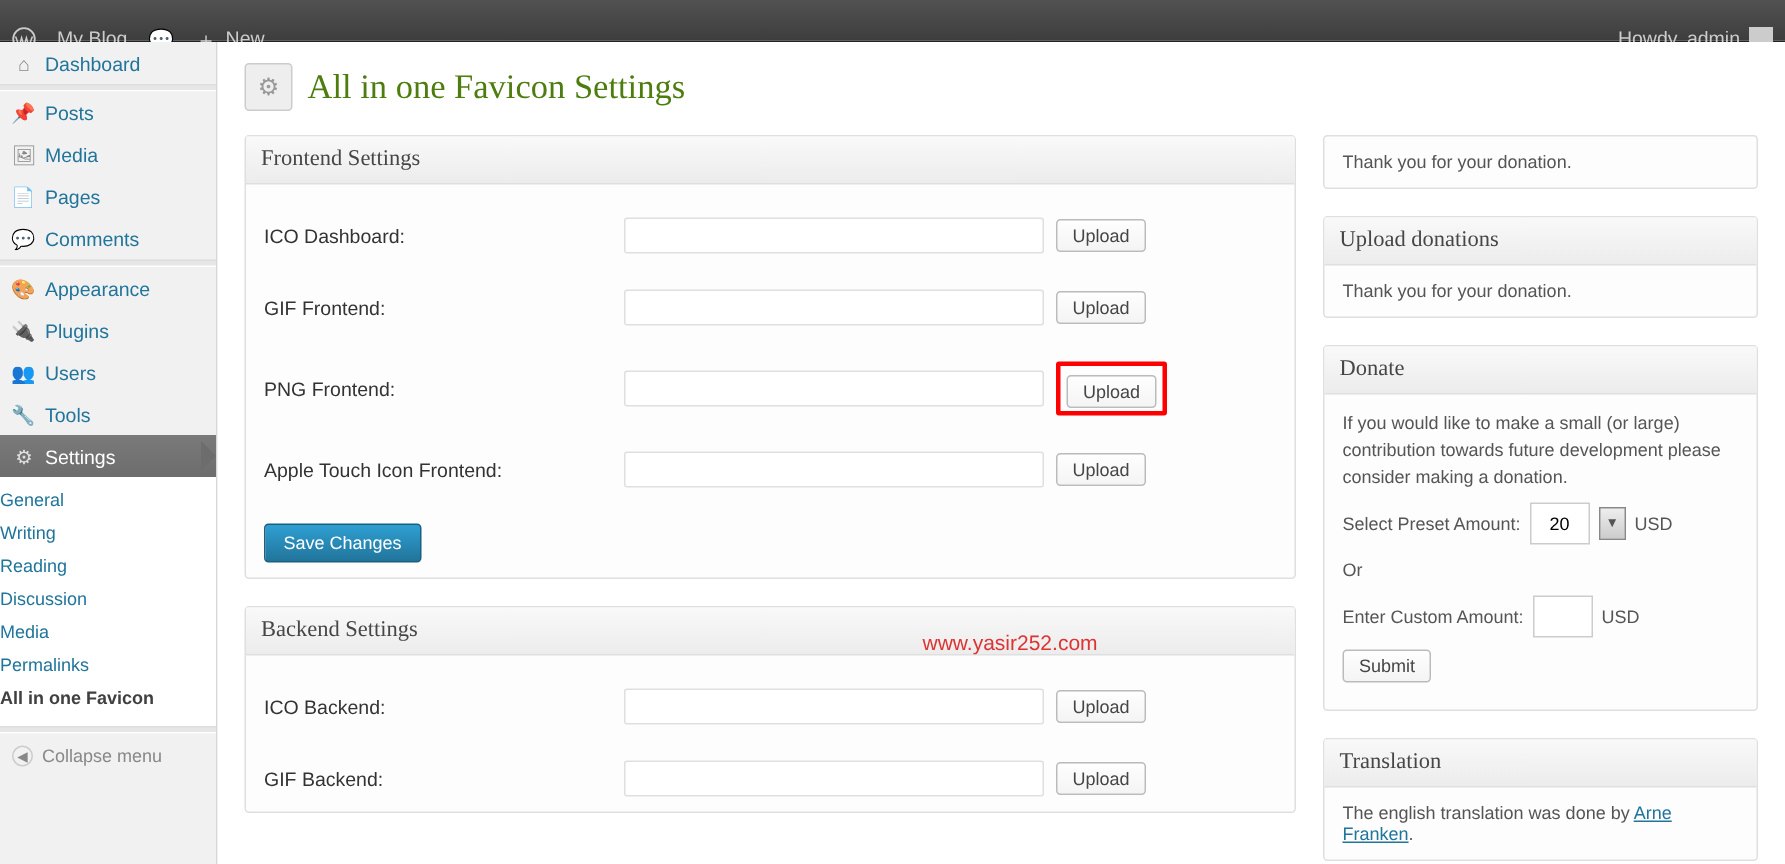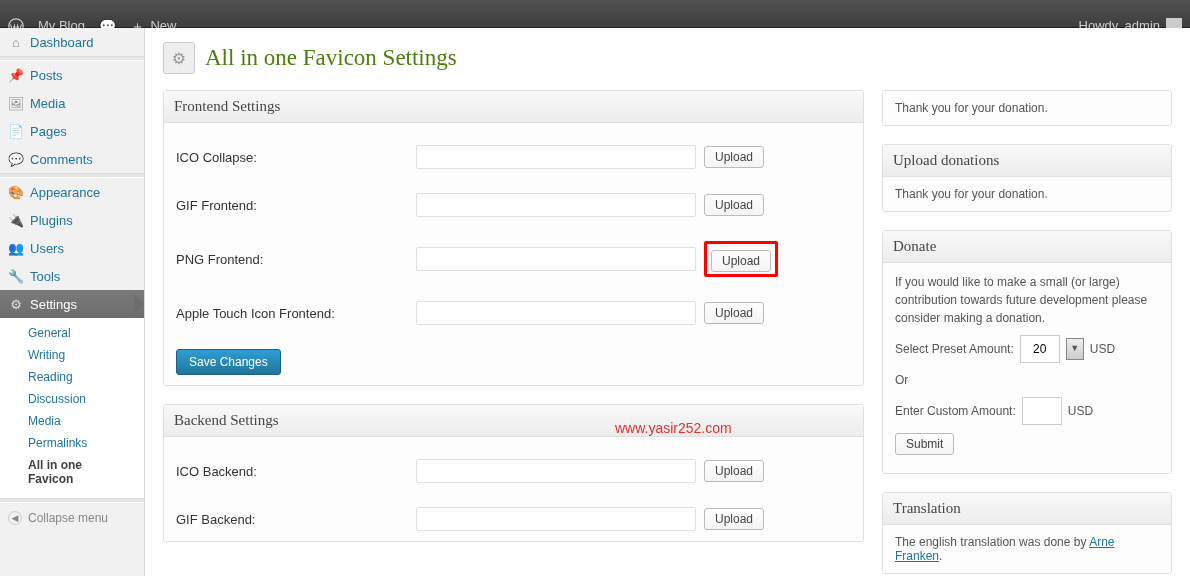--- a/index.html
+++ b/index.html
@@ -19,21 +19,21 @@
 #content { flex: 1; padding: 10px 18px; background: #fff; }
 
 
 .menu-sep { height: 5px; background: #e6e6e6; border-top: 1px solid #ddd; border-bottom: 1px solid #fff; }
 .menu-item { display: flex; align-items: center; gap: 6px; padding: 6px 8px; color: #21759b; cursor: pointer; font-size: 13px; }
 .menu-item .micon { width: 16px; height: 16px; display: inline-flex; align-items: center; justify-content: center; color: #888; font-size: 13px; }
 .menu-item.current { background: #777; background: linear-gradient(#7a7a7a, #6d6d6d); color: #fff; position: relative; }
 .menu-item.current .micon { color: #ddd; }
 .menu-item.current::after { content: ""; position: absolute; right: -10px; top: 50%; margin-top: -10px; border: 10px solid transparent; border-left-color: #6d6d6d; }
 .submenu { background: #fff; padding: 4px 0 8px 0; }
-.submenu .sub { padding: 4px 28px; color: #21759b; cursor: pointer; font-size: 12px; }
+.submenu .sub { padding: 4px 0; color: #21759b; cursor: pointer; font-size: 12px; }
 .submenu .sub.active { color: #404040; font-weight: bold; }
 .collapse { display: flex; align-items: center; gap: 6px; padding: 8px; color: #888; cursor: pointer; font-size: 12px; }
 .collapse .arr { width: 14px; height: 14px; border: 1px solid #ccc; border-radius: 50%; display: inline-flex; align-items: center; justify-content: center; font-size: 9px; }
 
 
 .page-title { display: flex; align-items: center; gap: 10px; margin: 4px 0 16px 0; }
 .page-title .ticon { width: 32px; height: 32px; background: #eee; border: 1px solid #ccc; border-radius: 3px; display: flex; align-items: center; justify-content: center; color: #999; font-size: 16px; }
 .page-title h2 { font-family: Georgia, "Times New Roman", serif; font-weight: normal; font-size: 23px; color: #4d7c0f; }
 
 
@@ -161,21 +161,21 @@
       <h2>All in one Favicon Settings</h2>
     </div>
 
     <div class="cols">
       <div class="col-main">
 
         <div class="postbox">
           <h3>Frontend Settings</h3>
           <div class="inside">
             <div class="form-row">
-              <div class="lbl">ICO Collapse:</div>
+              <div class="lbl">ICO Dashboard:</div>
               <div class="fld">
                 <input class="txt" type="text" style="">
                 <button class="btn">Upload</button>
               </div>
             </div>
             <div class="form-row">
               <div class="lbl">GIF Frontend:</div>
               <div class="fld">
                 <input class="txt" type="text" style="">
                 <button class="btn">Upload</button>

